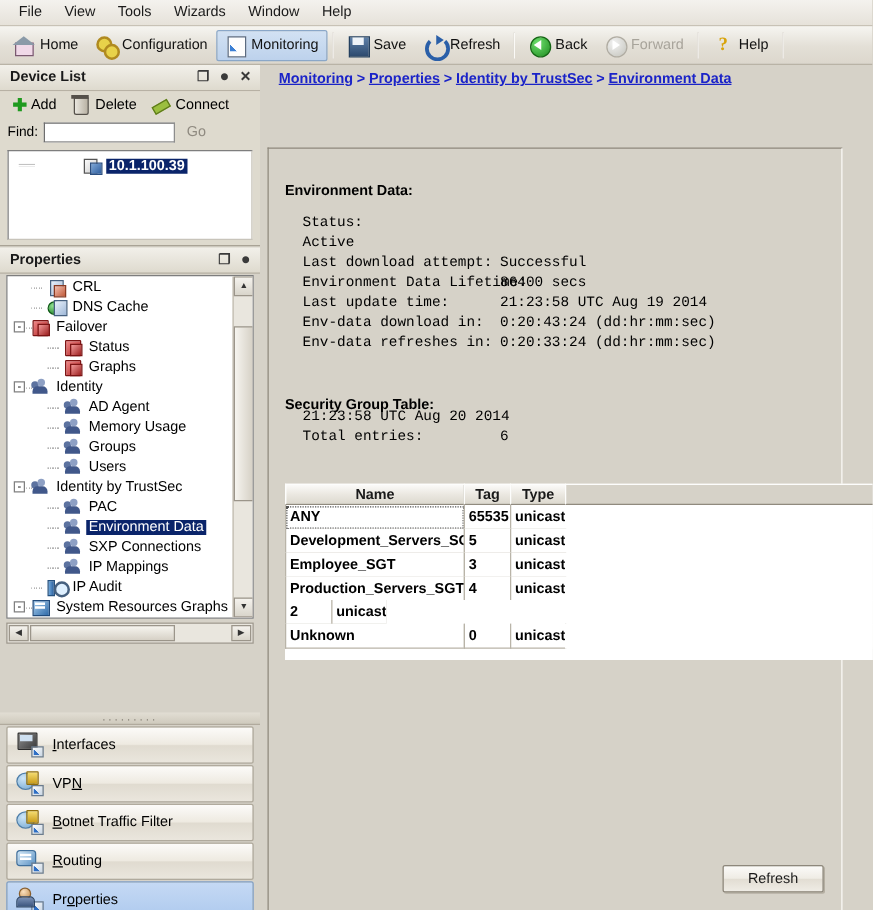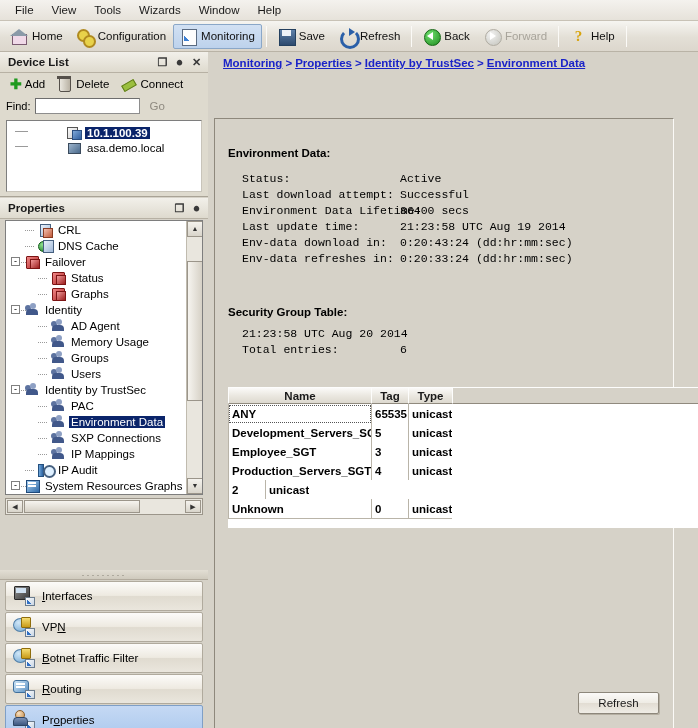--- a/index.html
+++ b/index.html
@@ -325,26 +325,20 @@
         <span>Find:</span>
         <input class="findinput" type="text" value="" placeholder="" style="">
         <span class="gobtn">Go</span>
       </div>
       <div class="devtree">
         <div class="devnode" style="margin-top:3px;">
           <span class="dashline"></span>
           <span style="width:20px;flex:0 0 20px;"></span>
           <span class="dico dico-dev"></span>
           <span class="lbl sel" style="background:#0a246a;color:#fff;font-weight:bold;">10.1.100.39</span>
-        </div>
-        <div class="devnode">
-          <span class="dashline"></span>
-          <span style="width:20px;flex:0 0 20px;"></span>
-          <span class="dico dico-host"></span>
-          <span class="lbl">asa.demo.local</span>
         </div>
       </div>
     </div>
 
     <div class="propspanel">
       <div class="panel-title">
         <span>Properties</span>
         <span class="sp"></span>
         <span class="titlebtn">❐</span>
         <span class="titlebtn">⏺</span>
@@ -529,29 +523,29 @@
       <a>Identity by TrustSec</a>
       <span class="sepr">&gt;</span>
       <a>Environment Data</a>
     </div>
 
     <div class="content">
 
       <div class="sectionhdr" style="position:absolute;left:13px;top:28px;">Environment Data:</div>
 
       <div id="env-rows" style="position:absolute;left:27px;top:52px;">
-          <div class="mono kvrow" style="line-height: 16px;"><span class="k">Status:</span><span>Active</span></div>
+          <div class="mono kvrow" style="line-height: 16px; flex-direction: column;"><span class="k">Status:</span><span>Active</span></div>
           <div class="mono kvrow" style="line-height: 16px;"><span class="k">Last download attempt:</span><span>Successful</span></div>
           <div class="mono kvrow" style="line-height: 16px;"><span class="k">Environment Data Lifetime:</span><span>86400 secs</span></div>
           <div class="mono kvrow" style="line-height: 16px;"><span class="k">Last update time:</span><span>21:23:58 UTC Aug 19 2014</span></div>
           <div class="mono kvrow" style="line-height: 16px;"><span class="k">Env-data download in:</span><span>0:20:43:24 (dd:hr:mm:sec)</span></div>
           <div class="mono kvrow" style="line-height: 16px;"><span class="k">Env-data refreshes in:</span><span>0:20:33:24 (dd:hr:mm:sec)</span></div>
         </div>
 
-      <div class="sectionhdr" style="position:absolute;left:13px;top:187px;text-align:right;">Security Group Table:</div>
+      <div class="sectionhdr" style="position:absolute;left:13px;top:199px;text-align:right;">Security Group Table:</div>
 
       <div id="sgt-rows" style="position:absolute;left:27px;top:207px;">
           <div class="mono kvrow" style="line-height: 16px;"><span>21:23:58 UTC Aug 20 2014</span></div>
           <div class="mono kvrow" style="line-height: 16px;"><span class="k">Total entries:</span><span>6</span></div>
         </div>
 
       <div class="sgtable">
         <div class="sgthead">
           <div class="sgth" style="width:144px;">Name</div>
           <div class="sgth" style="width:38px;">Tag</div>

